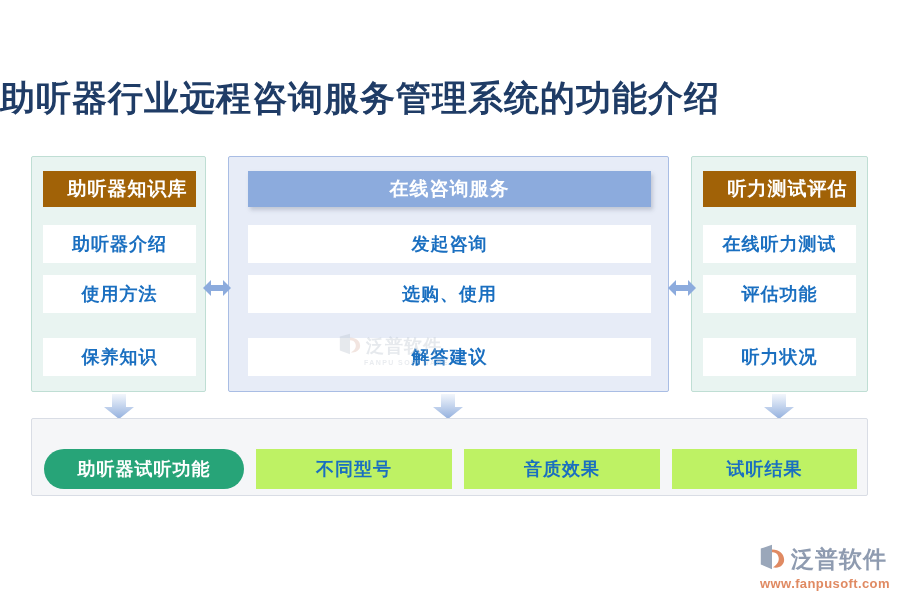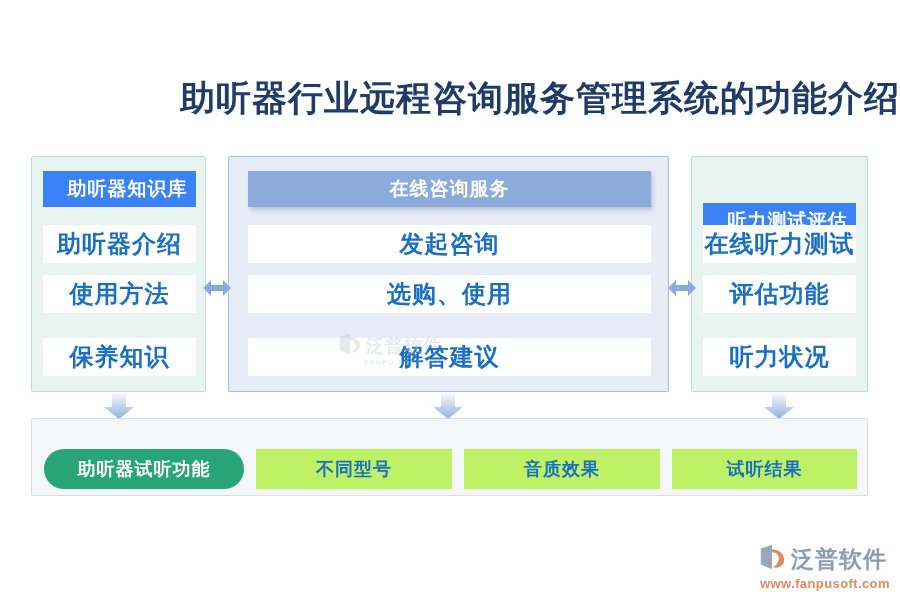--- a/index.html
+++ b/index.html
@@ -21,21 +21,21 @@
     width: 900px;
     height: 600px;
   }
 
   
   .page-title {
     position: absolute;
     left: 0;
     top: 78px;
     width: 900px;
-    text-align: right;
+    text-align: left;
     font-size: 35px;
     font-weight: bold;
     color: #1f3c66;
     letter-spacing: 1px;
     line-height: 42px;
     white-space: nowrap;
   }
 
   
   .column {
@@ -64,41 +64,41 @@
     display: flex;
     align-items: center;
     justify-content: center;
     font-size: 19px;
     font-weight: bold;
     color: #ffffff;
     letter-spacing: 1px;
     white-space: nowrap;
   }
   .col-header.green {
-    background: #3b82f6;
+    background: #a16207;
     padding-left: 16px;
   }
   .col-header.blue {
     background: #8cabdd;
     box-shadow: 2px 3px 4px rgba(120,130,150,0.35);
   }
 
   .col-left   .col-header { left: 11px; top: 14px; width: 153px; height: 36px; }
   .col-center .col-header { left: 19px; top: 14px; width: 403px; height: 36px; }
-  .col-right  .col-header { left: 11px; top: 14px; width: 153px; height: 36px; margin-top: 32px; }
+  .col-right  .col-header { left: 11px; top: 14px; width: 153px; height: 36px; }
 
   
   .item-card {
     position: absolute;
     box-sizing: border-box;
     background: #ffffff;
     display: flex;
     align-items: center;
     justify-content: center;
-    font-size: 24px;
+    font-size: 18px;
     font-weight: bold;
     color: #1a6fc0;
     letter-spacing: 1px;
     white-space: nowrap;
   }
   .col-left .item-card,
   .col-right .item-card {
     left: 11px;
     width: 153px;
     height: 38px;

